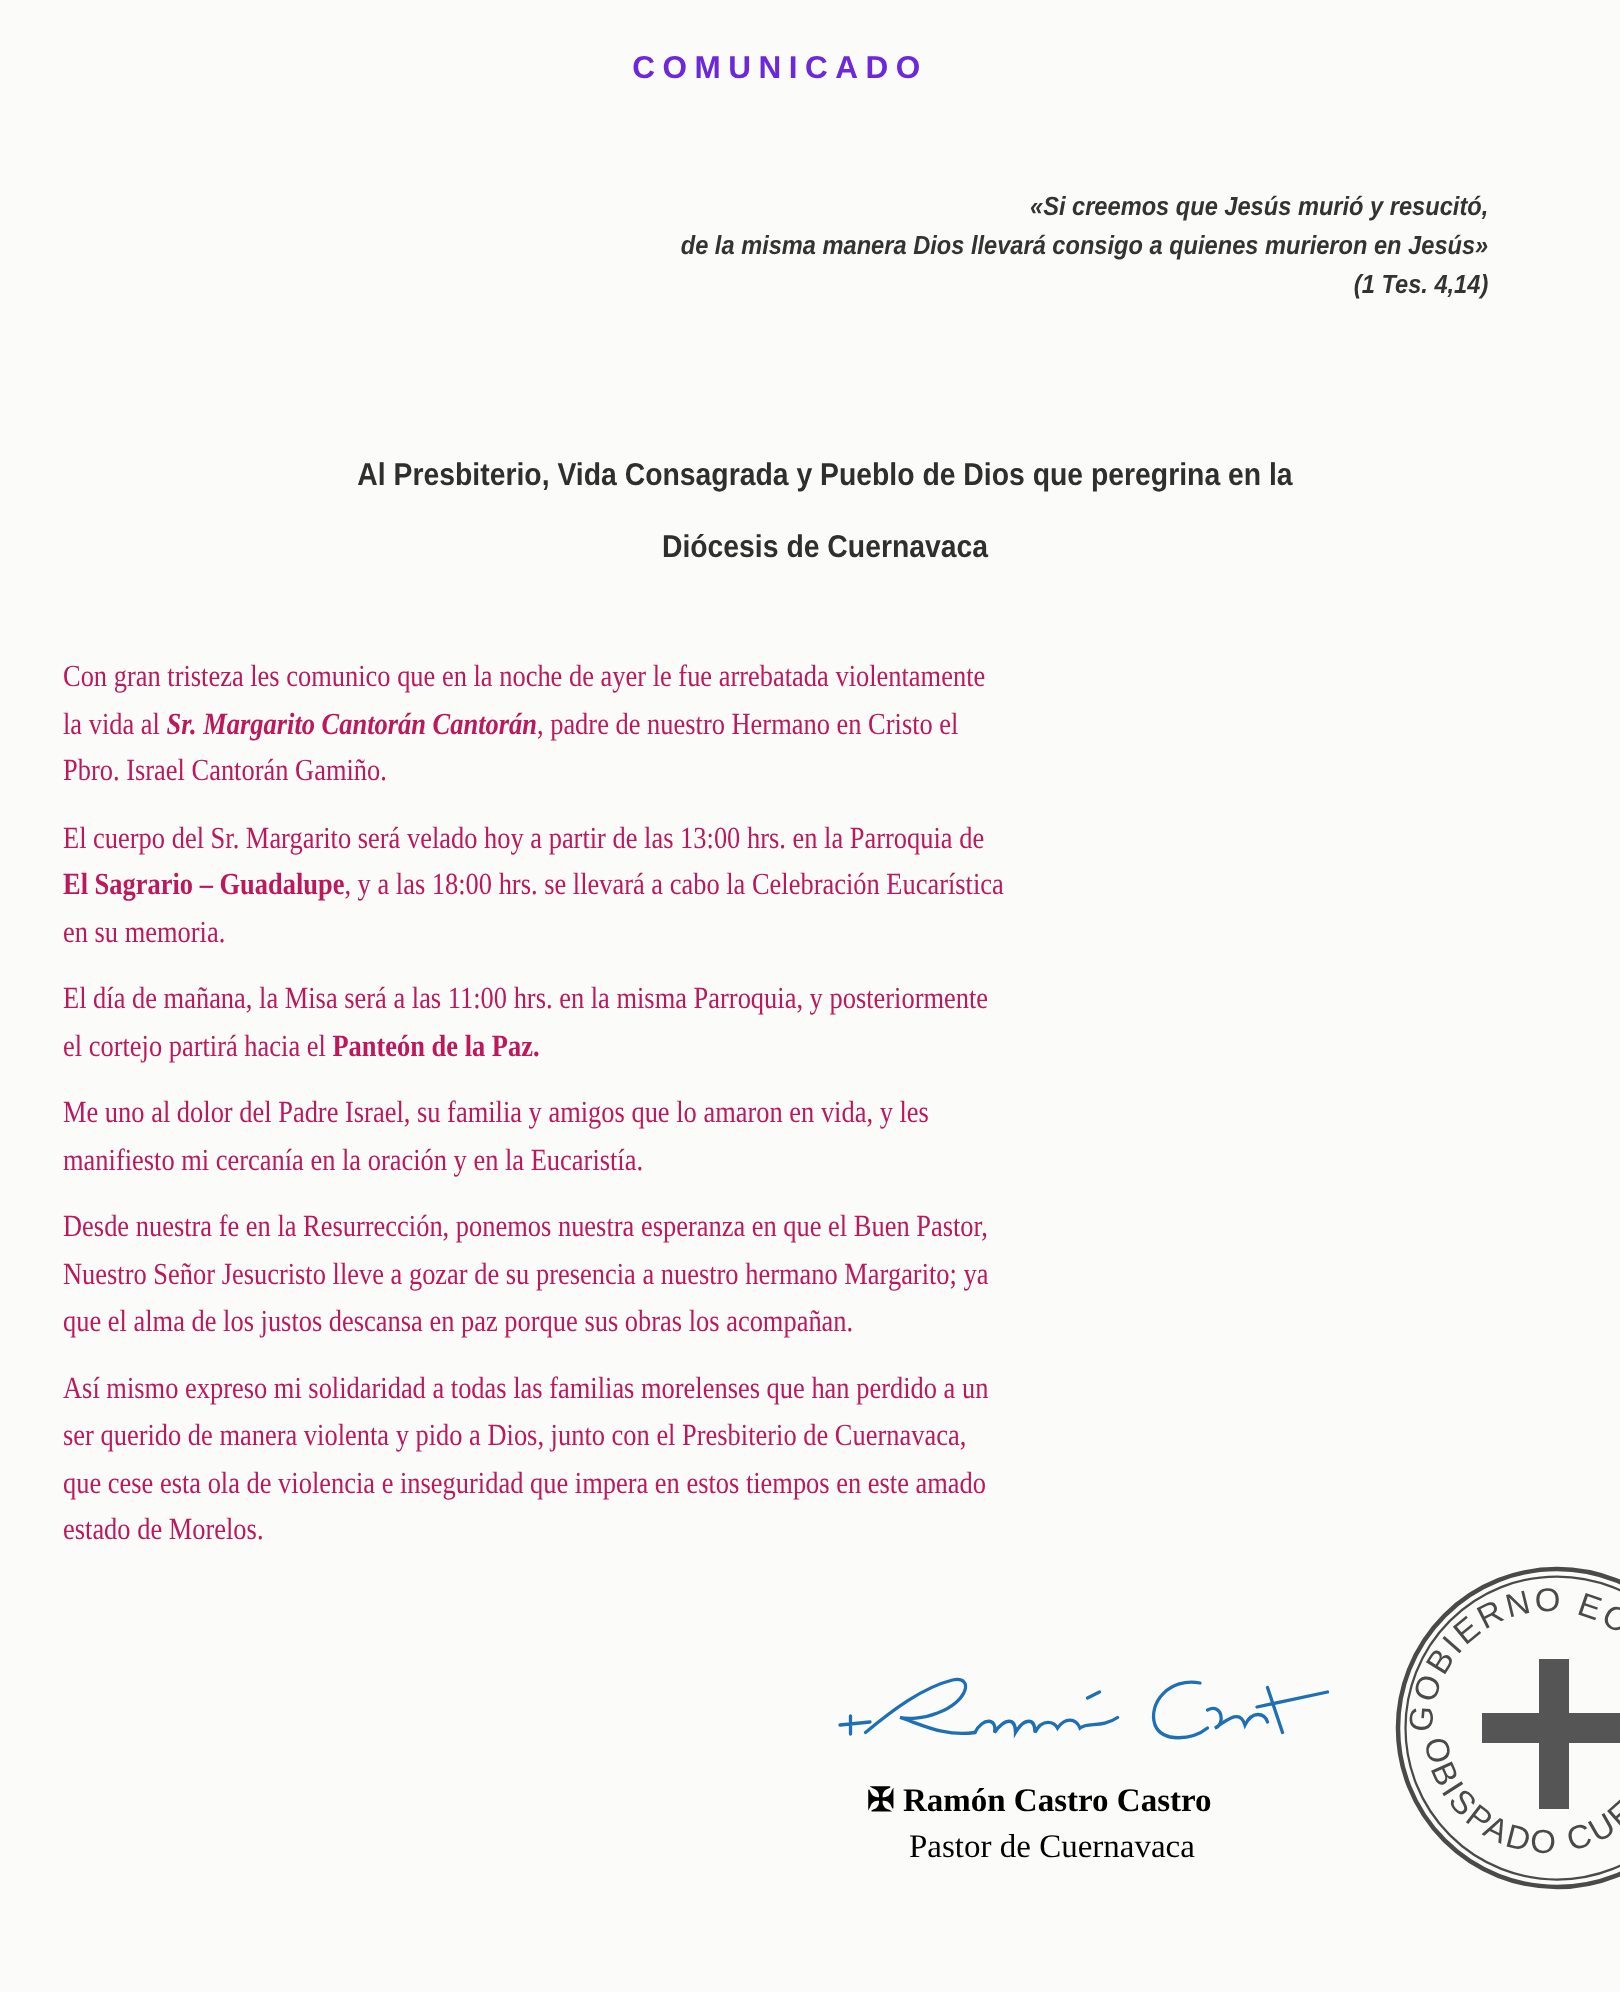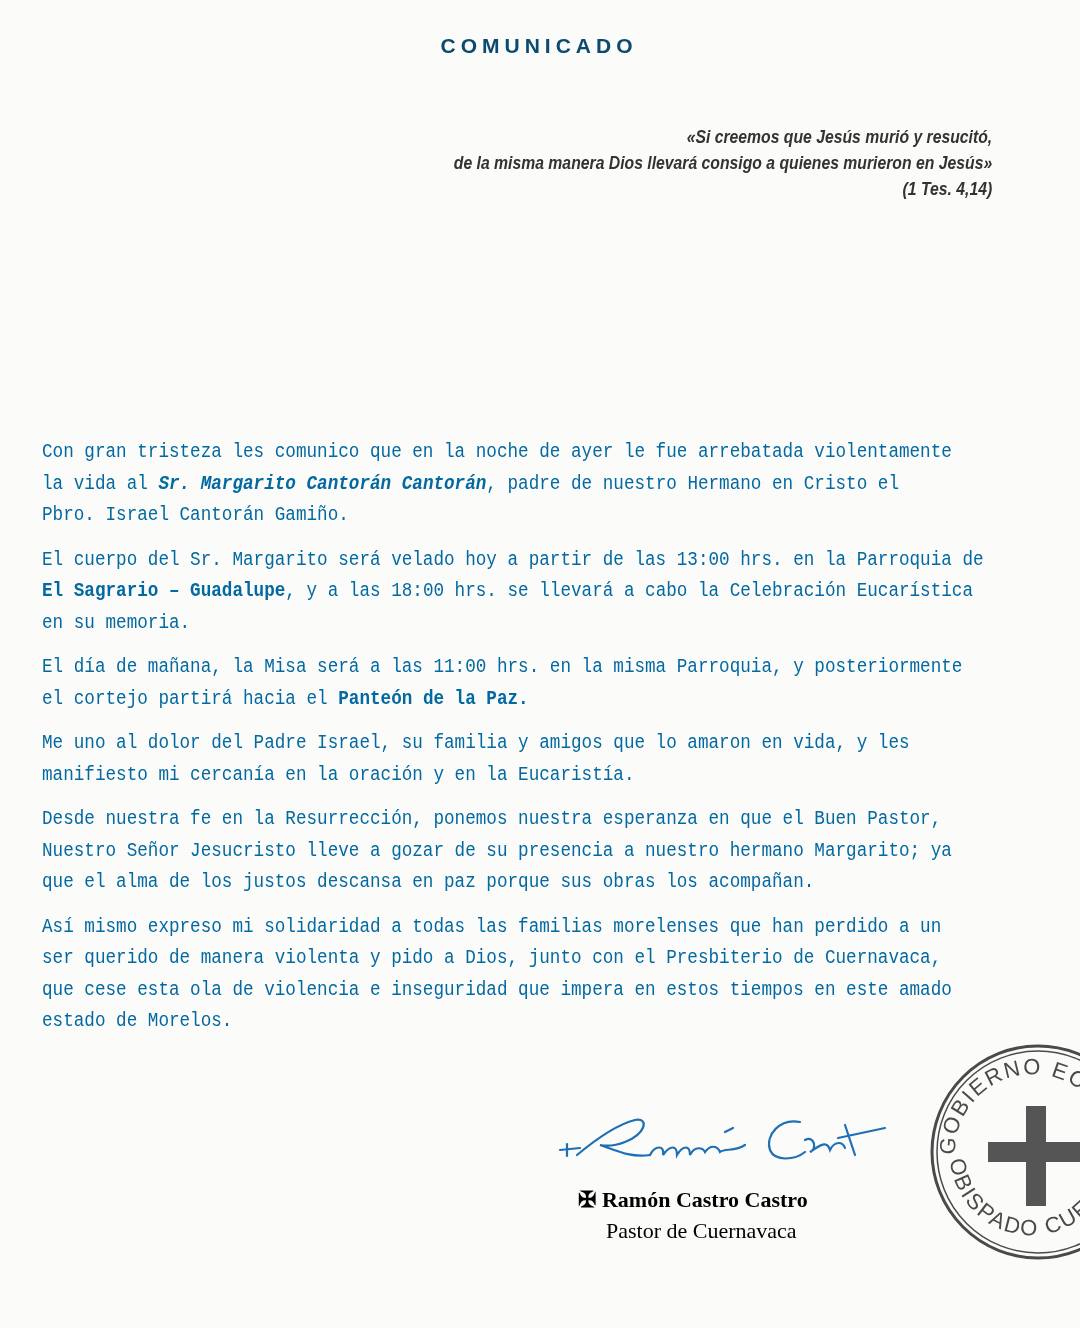--- a/index.html
+++ b/index.html
@@ -6,39 +6,39 @@
   body {
     width:1080px; height:1328px; overflow:hidden; position:relative;
     background:#fbfbfa;
     font-family:"Liberation Sans Narrow","Liberation Sans", sans-serif;
     color:#2a2a2a;
   }
   .page { position:absolute; inset:0; }
   .title {
     position:absolute; top:34px; left:0; width:1040px; text-align:center;
     font-family:"Liberation Sans", sans-serif; font-weight:bold;
-    font-size:21px; letter-spacing:5px; color:#0c4a6e;padding-left:19px;
+    font-size:21px; letter-spacing:5px; color:#6d28d9;
   }
   .epigraph {
     position:absolute; top:124px; right:88px; text-align:right;
     font-family:"Liberation Sans", sans-serif; font-style:italic; font-weight:bold;
     font-size:17.5px; line-height:26px; color:#333;
     transform:scaleX(0.9); transform-origin:right top;
   }
   .epigraph div { white-space:nowrap; }
   .heading {
     position:absolute; top:293px; left:60px; width:980px; text-align:center;
     font-family:"Liberation Sans", sans-serif; font-weight:bold;
     font-size:21px; line-height:48px; color:#2f2f2f;
   }
   .heading div { transform:scaleX(0.9); }
   .body {
     position:absolute; top:436px; left:42px; width:955px;
-    font-family:Liberation Mono, monospace;
-    font-size:20.5px; line-height:31.5px; color:#0369a1;
+    font-family:Liberation Serif, serif;
+    font-size:20.5px; line-height:31.5px; color:#be185d;
   }
   .para { margin:0 0 13px 0; text-align:justify; }
   .line { display:block; white-space:nowrap; transform:scaleX(0.86); transform-origin:left top; }
   .bi { font-weight:bold; font-style:italic; }
   .b { font-weight:bold; }
   .signature {
     position:absolute; top:1100px; left:555px; width:340px; height:70px;
   }
   .signer {
     position:absolute; top:1184px; left:578px;
@@ -56,20 +56,24 @@
 <div class="page">
 
   <div class="title">COMUNICADO</div>
 
   <div class="epigraph">
     <div>«Si creemos que Jesús murió y resucitó,</div>
     <div>de la misma manera Dios llevará consigo a quienes murieron en Jesús»</div>
     <div>(1 Tes. 4,14)</div>
   </div>
 
+  <div class="heading">
+    <div>Al Presbiterio, Vida Consagrada y Pueblo de Dios que peregrina en la</div>
+    <div>Diócesis de Cuernavaca</div>
+  </div>
 
   <div class="body">
     <div class="para">
       <span class="line">Con gran tristeza les comunico que en la noche de ayer le fue arrebatada violentamente</span>
       <span class="line"><span>la vida al </span><span class="bi">Sr. Margarito Cantorán Cantorán</span><span>, padre de nuestro Hermano en Cristo el</span></span>
       <span class="line">Pbro. Israel Cantorán Gamiño.</span>
     </div>
     <div class="para">
       <span class="line">El cuerpo del Sr. Margarito será velado hoy a partir de las 13:00 hrs. en la Parroquia  de</span>
       <span class="line"><span class="b">El Sagrario – Guadalupe</span><span>, y a las 18:00 hrs. se llevará a cabo la Celebración Eucarística</span></span>

